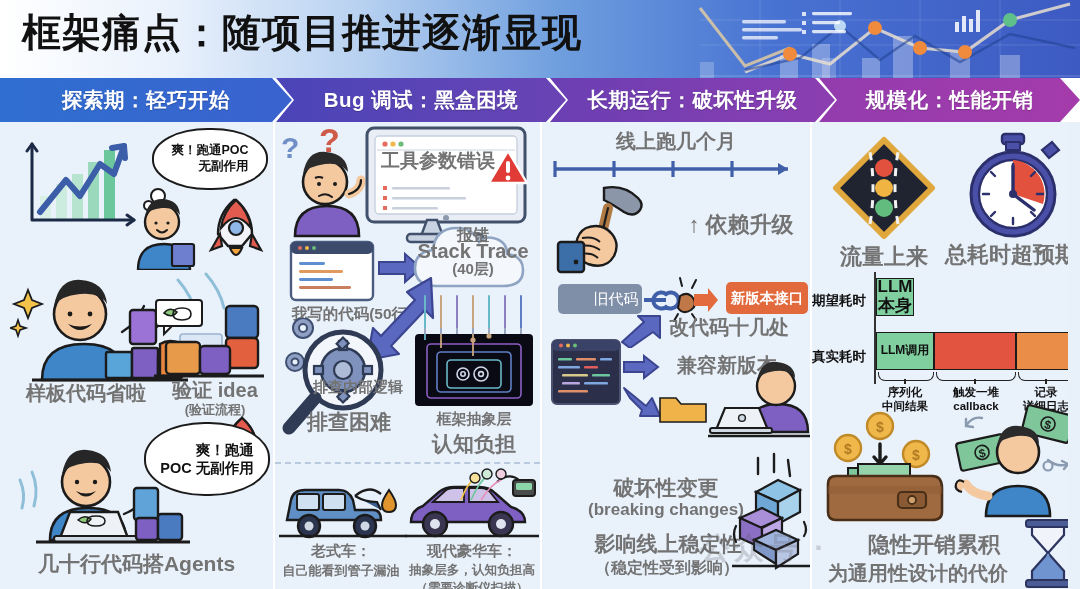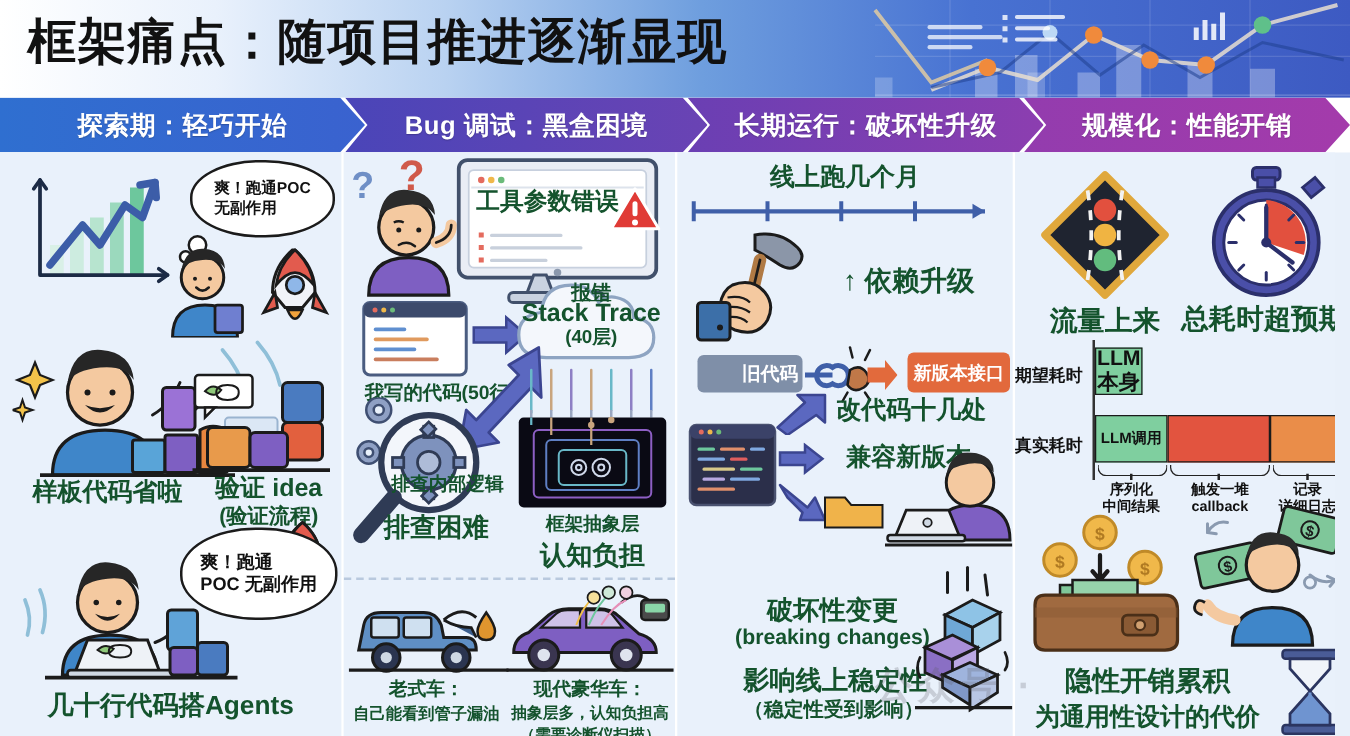--- a/index.html
+++ b/index.html
@@ -35,28 +35,28 @@
 
   
   .panels{position:absolute;top:122px;left:0;width:1080px;height:467px;background:#e8f0fa;}
   .panel{position:absolute;top:0;height:467px;background:#e9f1fb;overflow:hidden;}
   .p1{left:0;width:273px;}
   .p2{left:275px;width:265px;}
   .p3{left:542px;width:268px;}
   .p4{left:812px;width:256px;}
   .vdiv{position:absolute;top:0;width:2px;height:467px;background:#ffffff;}
 
-  .cap{position:absolute;font-weight:bold;color:#14532d;text-align:center;white-space:nowrap;}
+  .cap{position:absolute;font-weight:bold;color:#737373;text-align:center;white-space:nowrap;}
   .cap.big{font-size:20px;}
   .cap.med{font-size:17px;}
-  .cap.sm{font-size:17px;font-weight:bold;}
+  .cap.sm{font-size:13px;font-weight:bold;}
 
   
   .bubble{position:absolute;background:#fff;border:2.4px solid #1b1b1b;border-radius:48%;
-    display:flex;align-items:center;justify-content:center;text-align:left;
+    display:flex;align-items:center;justify-content:center;text-align:right;
     font-weight:bold;color:#111;line-height:1.25;box-sizing:border-box;}
   .bubble .txt{padding:0 6px;}
   .bdot{position:absolute;background:#fff;border:2.2px solid #1b1b1b;border-radius:50%;}
 
   
   .latency{position:absolute;padding-left:40px;}
   .lat-axis{position:absolute;background:#333;}
   .bar{position:absolute;box-sizing:border-box;border:1.6px solid #1b1b1b;
        display:flex;align-items:center;justify-content:center;
        font-size:11.5px;font-weight:bold;color:#111;line-height:1.1;text-align:center;}
@@ -491,25 +491,25 @@
         <path d="M52,26 l-8,34" stroke="#1b1b1b" stroke-width="2.2" fill="none" stroke-linecap="round"></path>
         <path d="M30,46 q16,-6 26,6 q8,10 2,22 q-8,14 -26,8 q-14,-6 -12,-20 q2,-12 10,-16z" fill="#f4c9a0" stroke="#1b1b1b" stroke-width="2.4"></path>
         <g stroke="#1b1b1b" stroke-width="1.8" fill="none">
           <path d="M26,56 q12,-2 18,4"></path>
             <path d="M24,64 q12,-2 20,4"></path>
             <path d="M24,72 q12,-2 18,4"></path>
         </g>
         <rect x="2" y="60" width="26" height="30" rx="3" fill="#3c6fa8" stroke="#1b1b1b" stroke-width="2.4"></rect>
         <circle cx="20" cy="80" r="2.4" fill="#1b1b1b"></circle>
       </svg>
-      <div class="cap big" style="left:110px;top:88px;width:150px;font-size:22px;">↑ 依赖升级</div>
+      <div class="cap big" style="left:124px;top:88px;width:150px;font-size:22px;">↑ 依赖升级</div>
 
       <div style="position:absolute;left:16px;top:162px;width:84px;height:30px;background:#7f8fa8;
                   border-radius:5px;display:flex;align-items:center;justify-content:center;">
-        <span style="color:#fff;font-weight:bold;font-size:15px;padding-left:32px;">旧代码</span>
+        <span style="color:#fff;font-weight:normal;font-size:15px;padding-left:32px;">旧代码</span>
       </div>
       <svg style="position:absolute;left:100px;top:152px;" width="76" height="50" viewBox="0 0 76 50">
         <path d="M2,26 h22 M24,20 a8,8 0 1,0 0,13 a8,8 0 1,0 0,-13z" fill="none" stroke="#3f5fa8" stroke-width="4"></path>
         <path d="M38,22 q8,-5 13,2 q5,7 -2,12 q-8,5 -13,-2z" fill="#c07848" stroke="#1b1b1b" stroke-width="2"></path>
         <g stroke="#1b1b1b" stroke-width="2" stroke-linecap="round">
           <line x1="40" y1="12" x2="38" y2="4"></line>
             <line x1="50" y1="14" x2="54" y2="6"></line>
           <line x1="36" y1="40" x2="32" y2="47"></line>
             <line x1="50" y1="40" x2="54" y2="46"></line>
         </g>
@@ -701,20 +701,20 @@
       </svg>
 
       <svg style="position:absolute;left:208px;top:396px;" width="56" height="72" viewBox="0 0 56 72">
         <rect x="6" y="2" width="44" height="7" rx="2.5" fill="#4a5c96" stroke="#2b3560" stroke-width="2"></rect>
         <rect x="6" y="62" width="44" height="7" rx="2.5" fill="#4a5c96" stroke="#2b3560" stroke-width="2"></rect>
         <path d="M12,9 h32 v8 l-16,18 l-16,-18z" fill="#f0f4fa" stroke="#2b3560" stroke-width="2.2"></path>
         <path d="M12,62 h32 v-9 l-16,-18 l-16,18z" fill="#6f94d0" stroke="#2b3560" stroke-width="2.2"></path>
         <path d="M28,36 l0,16" stroke="#6f94d0" stroke-width="2.4"></path>
       </svg>
 
-      <div class="cap big" style="left:6px;top:408px;width:200px;font-size:22px;">隐性开销累积</div>
+      <div class="cap big" style="left:22px;top:408px;width:200px;font-size:22px;">隐性开销累积</div>
       <div class="cap big" style="left:0px;top:438px;width:212px;font-size:20px;">为通用性设计的代价</div>
     </div>
 
   </div>
 
   <div class="wm">公众号 · </div>
 </div>
 
 </body></html>

